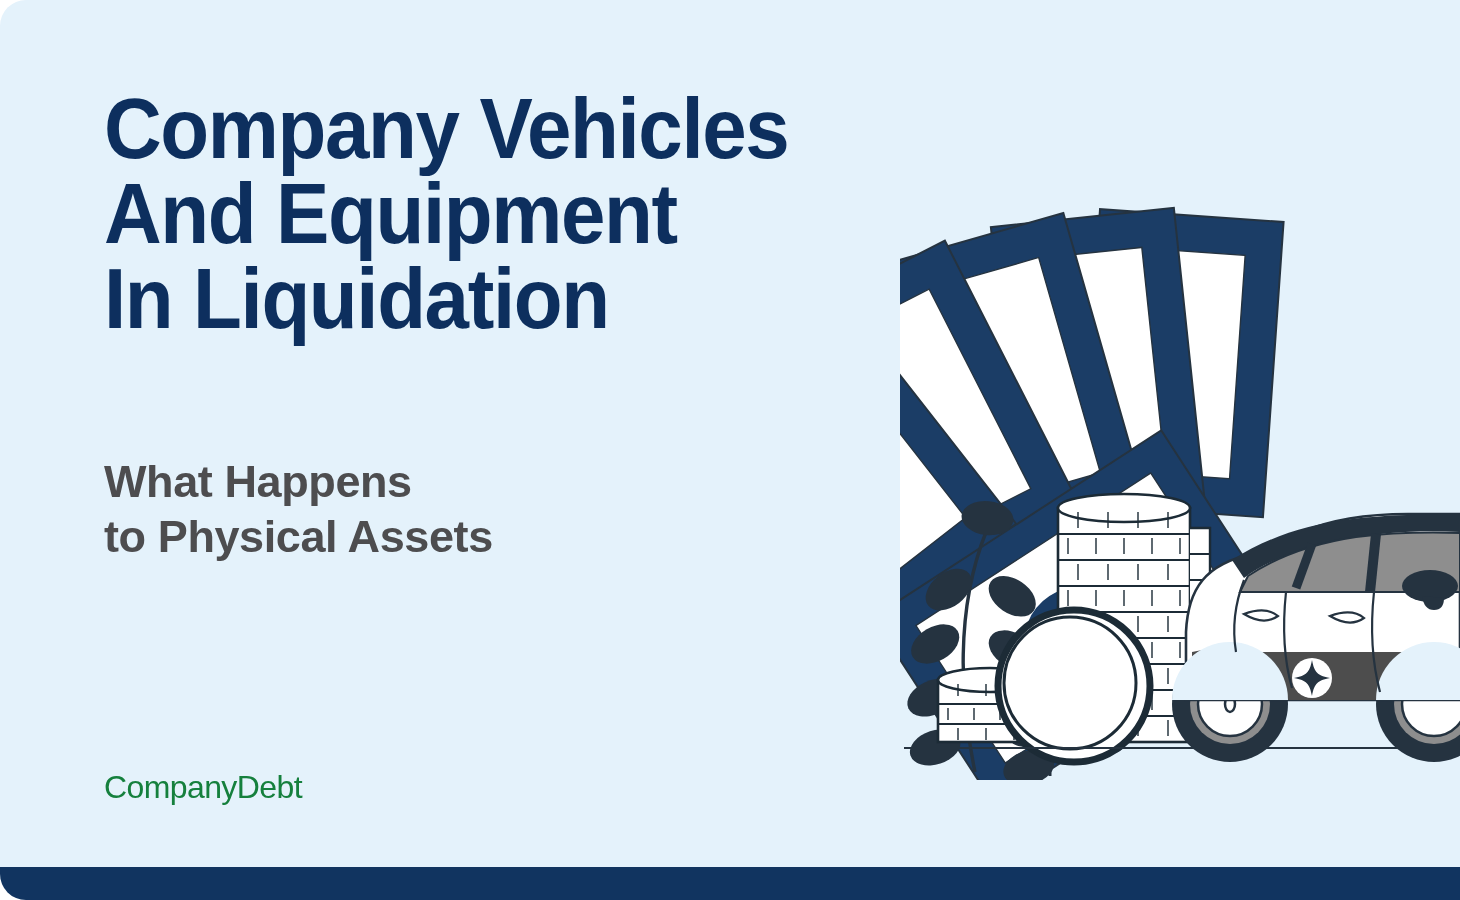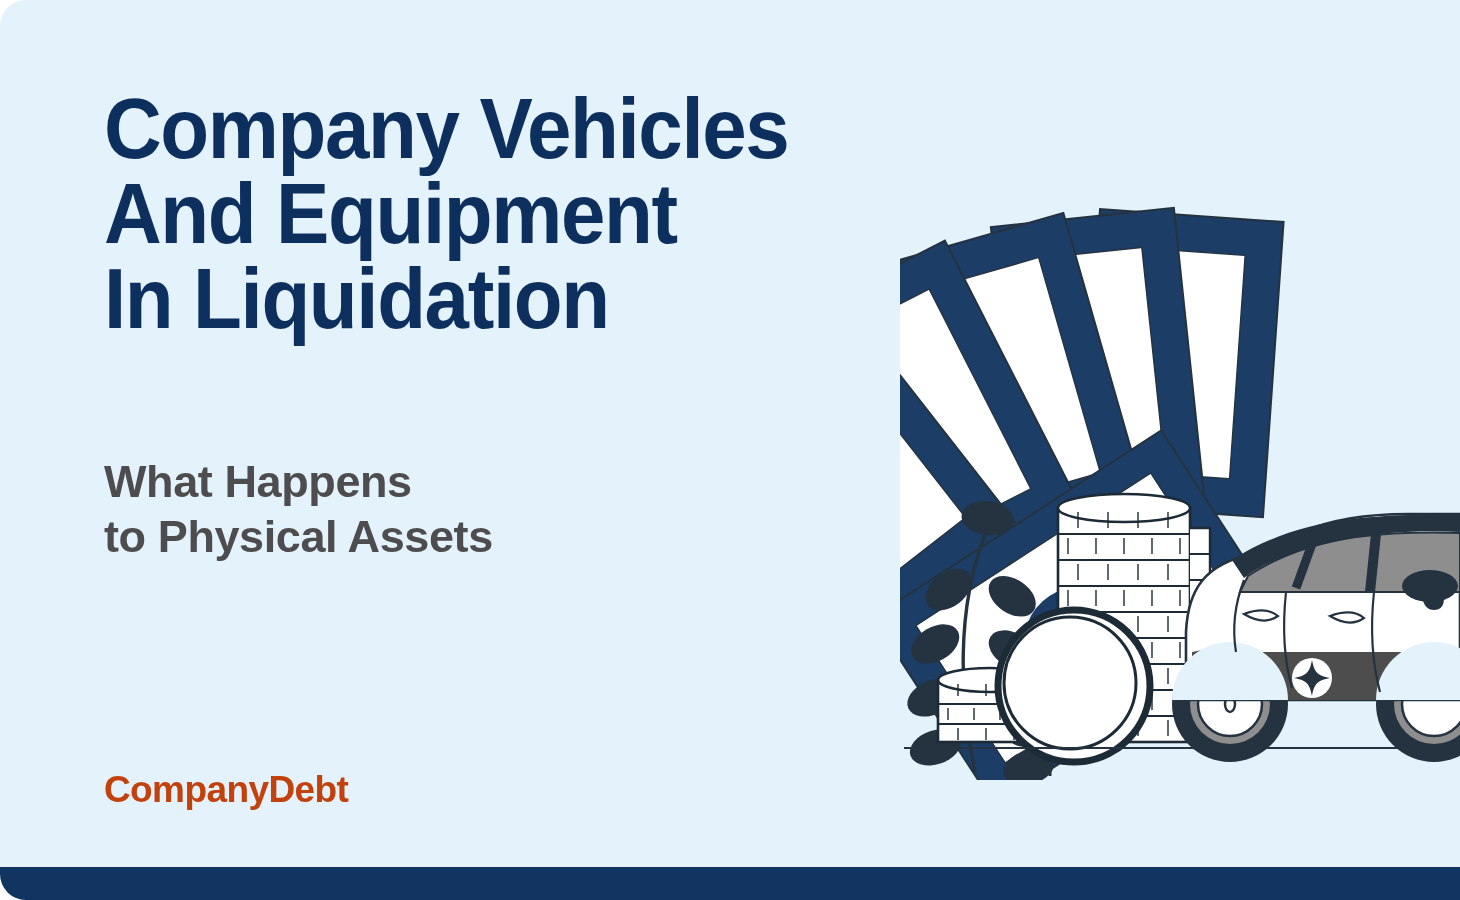--- a/index.html
+++ b/index.html
@@ -76,24 +76,24 @@
     line-height: 1.22;
     letter-spacing: -0.4px;
     white-space: pre-line;
   }
 
   .logo {
     position: absolute;
     left: 104px;
     top: 769px;
     margin: 0;
-    color: #c2410c;
+    color: #15803d;
     font-family: "Liberation Sans", sans-serif;
-    font-weight: 700;
-    font-size: 37px;
+    font-weight: 400;
+    font-size: 32px;
     letter-spacing: -0.6px;
   }
 
   
   .illustration {
     position: absolute;
     left: 900px;
     top: 140px;
     width: 560px;
     height: 640px;

